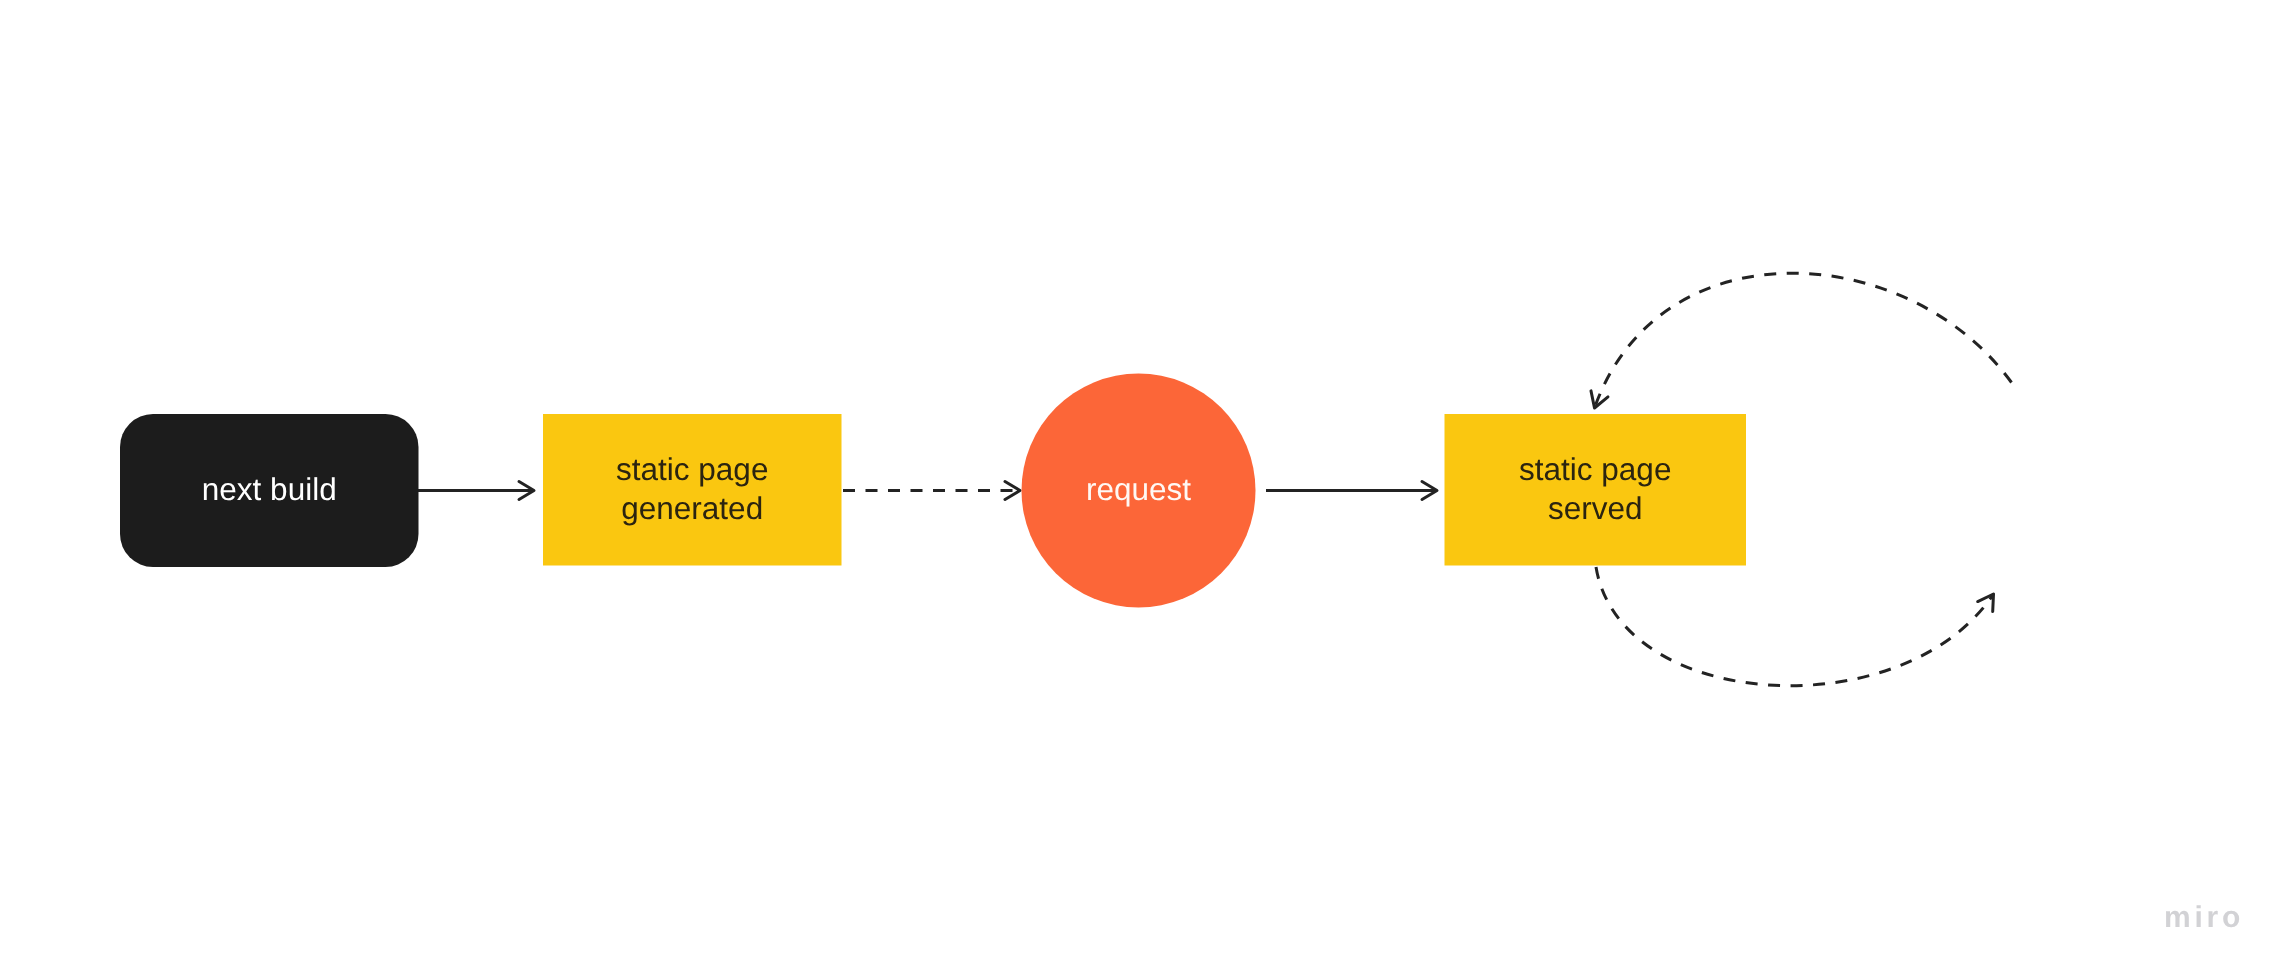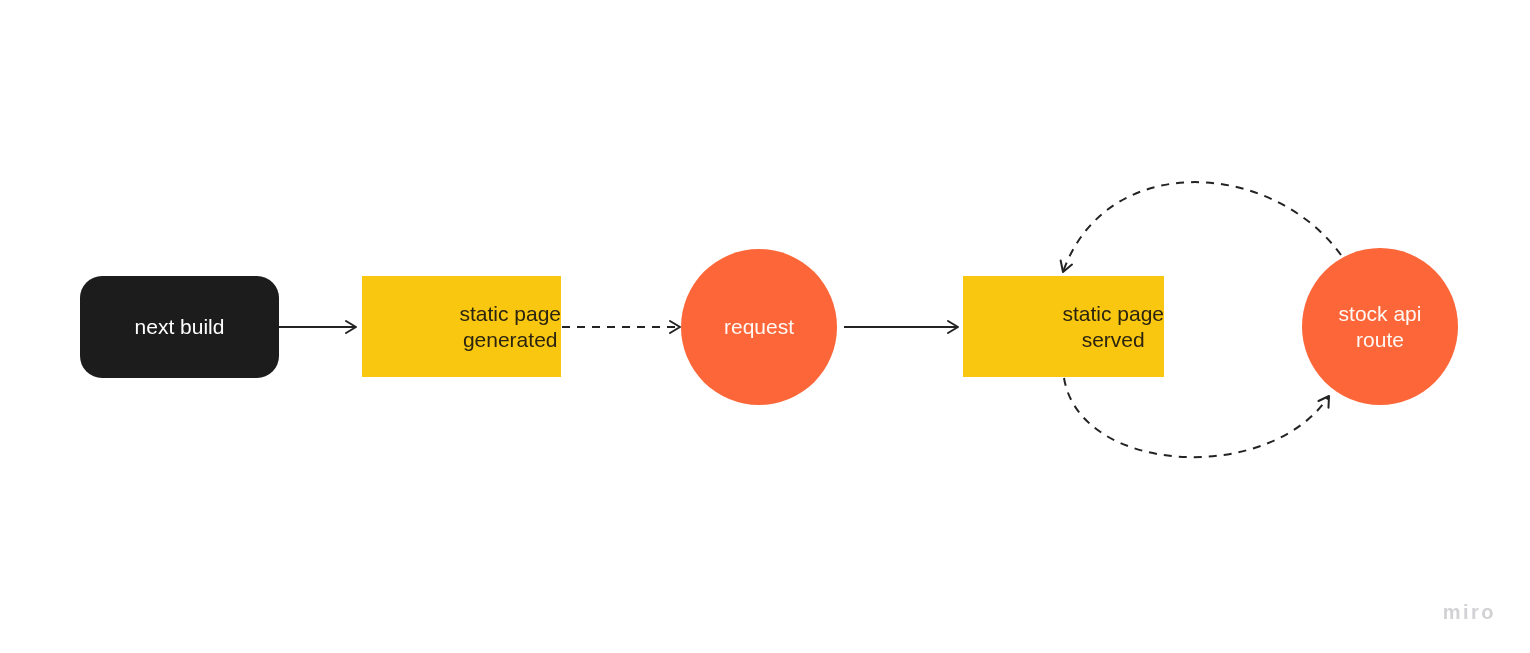--- a/index.html
+++ b/index.html
@@ -39,21 +39,20 @@
     left: 60px; top: 276px;
     width: 199px; height: 102px;
     background: #1C1C1C;
     color: #ffffff;
     border-radius: 22px;
     margin-left: 20px;
   }
   .rect-yellow {
     background: #FAC710;
     color: #2B2410;
-    justify-content: flex-end;
   }
   .rect-yellow-1 { left: 362px; top: 276px; width: 199px; height: 101px; }
   .rect-yellow-2 { left: 963px; top: 276px; width: 201px; height: 101px; }
   .circle-orange {
     background: #FC6638;
     color: #FFF8F4;
     border-radius: 50%;
   }
   .circle-orange-1 { left: 681px; top: 249px; width: 156px; height: 156px; }
   .circle-orange-2 { left: 1302px; top: 248px; width: 156px; height: 157px; }
@@ -102,20 +101,16 @@
 
   <div class="node circle-orange circle-orange-1" style="background-color: rgb(252, 102, 56);">
     <span class="node-label">request</span>
   </div>
 
   <div class="node rect-yellow rect-yellow-2" style="background-color: rgb(250, 199, 16);">
     <span class="node-label">static page
 served</span>
   </div>
 
-  <div class="node circle-orange circle-orange-2" style="background-color: rgb(252, 102, 56);">
-    <span class="node-label">stock api
-route</span>
-  </div>
 
   <div class="watermark">miro</div>
 
 </div>
 
 </body></html>

